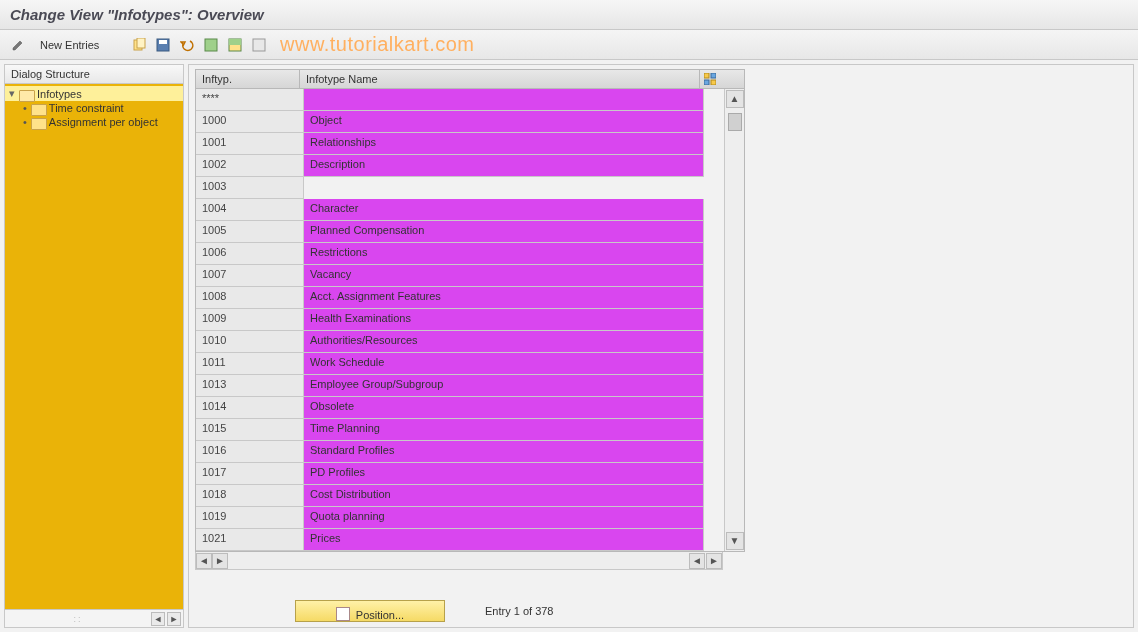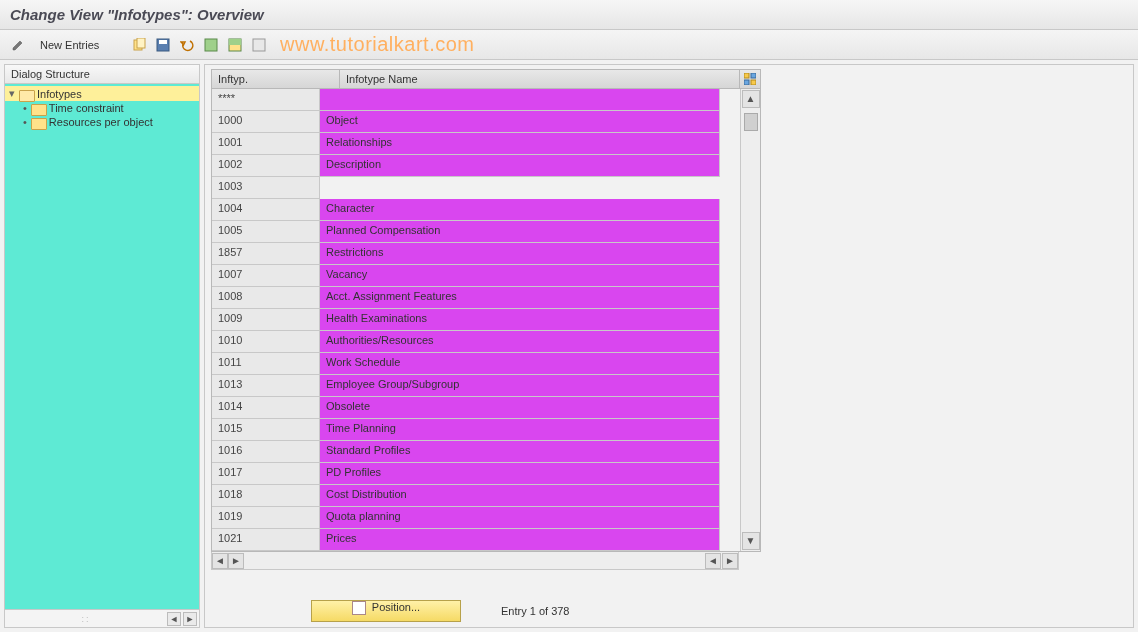--- a/index.html
+++ b/index.html
@@ -61,22 +61,22 @@
     letter-spacing: 0.5px;
     font-family: Arial, sans-serif;
   }
   
   .main {
     display: flex;
     height: calc(100% - 60px);
   }
   
   .leftpanel {
-    width: 196px;
-    background: #5eead4;
+    width: 180px;
+    background: #eab308;
     border: 1px solid #c8c8c8;
     margin: 4px 0 4px 4px;
     display: flex;
     flex-direction: column;
     position: relative;
   }
   .lp-header {
     background: linear-gradient(#f8f8f8,#e8e8e8);
     border-bottom: 1px solid #c8c8c8;
     padding: 3px 6px;
@@ -154,21 +154,21 @@
   .grid-header {
     display: flex;
     background: linear-gradient(#e8e8e8,#d6d6d6);
     border: 1px solid #b8b8b8;
   }
   .grid-header .col {
     padding: 3px 6px;
     font-size: 11px;
     border-right: 1px solid #b8b8b8;
   }
-  .col-code { width: 128px; }
+  .col-code { width: 104px; }
   .col-name { width: 400px; }
   .col-setting {
     width: 20px;
     background: linear-gradient(#e8e8e8,#d6d6d6);
     display:flex; align-items:center; justify-content:center;
     cursor:pointer;
   }
   .grid-body {
     border-left: 1px solid #b8b8b8;
     border-right: 1px solid #b8b8b8;
@@ -252,21 +252,21 @@
     align-items: center;
     gap: 40px;
     padding-left: 100px;
   }
   .position-btn {
     width: 150px;
     height: 22px;
     background: linear-gradient(#fff1a8,#f5da65);
     border: 1px solid #b7a14a;
     display: flex;
-    align-items: flex-start;
+    align-items: flex-end;
     justify-content: center;
     gap: 6px;
     font-size: 11px;
     cursor: pointer;
     color: #333;
   }
   .position-btn .picon {
     width: 14px; height: 14px;
     background: #fff;
     border: 1px solid #a88;
@@ -338,21 +338,21 @@
         <span>Infotypes</span>
       </div>
       <div class="tree-row tree-indent1">
         <span class="bullet">•</span>
         <span class="folder-icon"></span>
         <span>Time constraint</span>
       </div>
       <div class="tree-row tree-indent1">
         <span class="bullet">•</span>
         <span class="folder-icon"></span>
-        <span>Resources per object</span>
+        <span>Assignment per object</span>
       </div>
     </div>
     <div class="lp-footer">
       <span class="dots">::</span>
       <span class="sc-btn">◄</span>
       <span class="sc-btn">►</span>
     </div>
   </div>
 
   <div class="rightpanel">
@@ -397,21 +397,21 @@
           </div>
           <div class="grid-row">
             <div class="cell code">1004</div>
             <div class="cell name">Character</div>
           </div>
           <div class="grid-row">
             <div class="cell code">1005</div>
             <div class="cell name">Planned Compensation</div>
           </div>
           <div class="grid-row">
-            <div class="cell code">1857</div>
+            <div class="cell code">1006</div>
             <div class="cell name">Restrictions</div>
           </div>
           <div class="grid-row">
             <div class="cell code">1007</div>
             <div class="cell name">Vacancy</div>
           </div>
           <div class="grid-row">
             <div class="cell code">1008</div>
             <div class="cell name">Acct. Assignment Features</div>
           </div>

